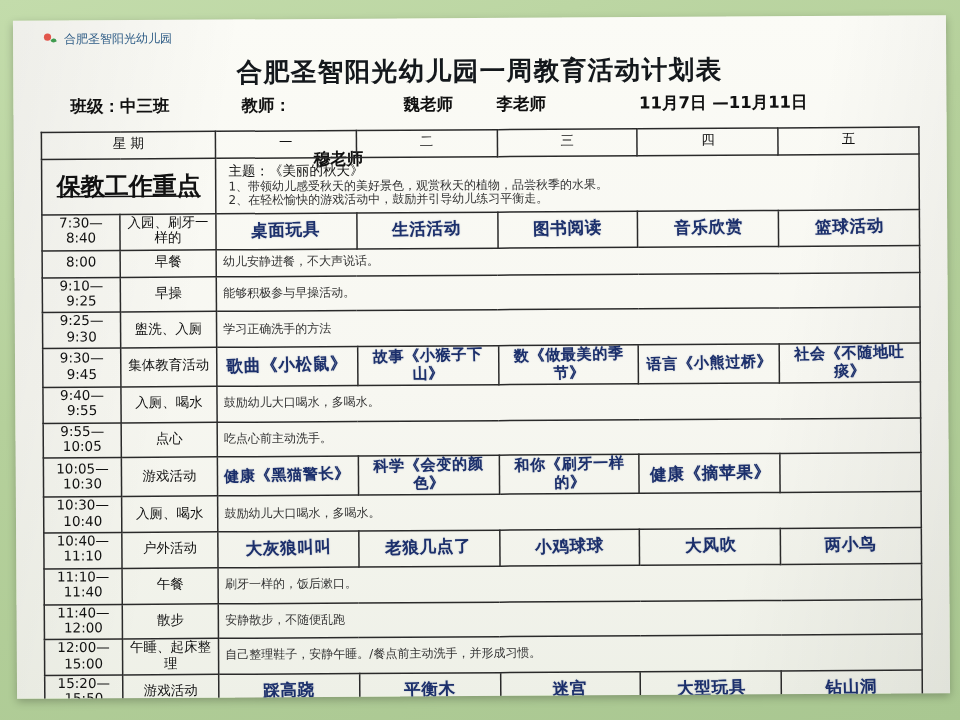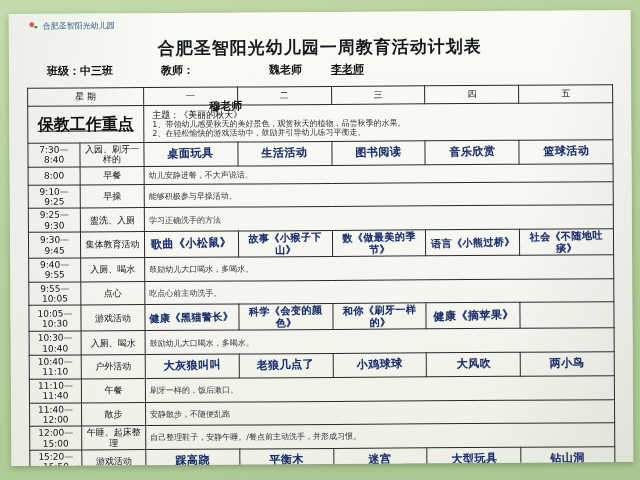--- a/index.html
+++ b/index.html
@@ -46,21 +46,21 @@
   }
   .hdr{
     position:absolute;top:50px;left:22px;right:14px;height:18px;
     font-size:11px;color:#111;font-weight:bold;
   }
   .hdr .c{position:absolute;white-space:nowrap;}
   .hdr .class{left:16px;}
   .hdr .teacherlbl{left:130px;}
   .hdr .t1{left:178px;margin-top:36px;}
   .hdr .t2{left:238px;}
-  .hdr .t3{left:300px;text-decoration:underline;}
+  .hdr .t3{left:300px;}
   .hdr .dates{left:395px;}
 
   table{
     position:absolute;left:18px;top:74px;width:586px;
     border-collapse:collapse;table-layout:fixed;
     font-size:9px;color:#111;
   }
   td,th{
     border:1px solid #2a2a2a;
     padding:1px 2px;
@@ -104,20 +104,21 @@
   </div>
 
   <div class="title">合肥圣智阳光幼儿园一周教育活动计划表</div>
 
   <div class="hdr">
     <span class="c class">班级：中三班</span>
     <span class="c teacherlbl">教师：</span>
     <span class="c t1">穆老师</span>
     <span class="c t2">魏老师</span>
     <span class="c t3">李老师</span>
+    <span class="c dates">11月7日 —11月11日</span>
   </div>
 
   <table>
     <colgroup>
       <col class="colT">
         <col class="colA">
       <col>
         <col>
         <col>
         <col>

